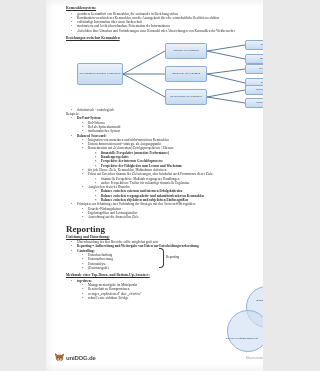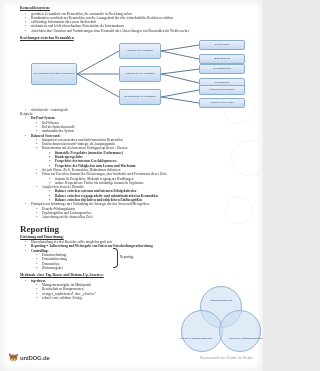--- a/index.html
+++ b/index.html
@@ -16,21 +16,21 @@
     box-sizing:border-box;
     padding:6px 9px 0 9px;
     overflow:hidden;
   }
   
   #page::before{
     content:"";position:absolute;inset:0;pointer-events:none;
     box-shadow:inset 0 0 7px 2px rgba(0,0,0,.07);
     z-index:40;
   }
-  .blur{ filter:blur(.16px); }
+  .blur{ filter:blur(.16px);margin-left:46px; }
 
   
   .h-under{
     font-weight:bold;
     text-decoration:underline;
     font-size:3.5px;
     line-height:4.6px;
     letter-spacing:.05px;
     margin:0 0 1px 11px;
   }

